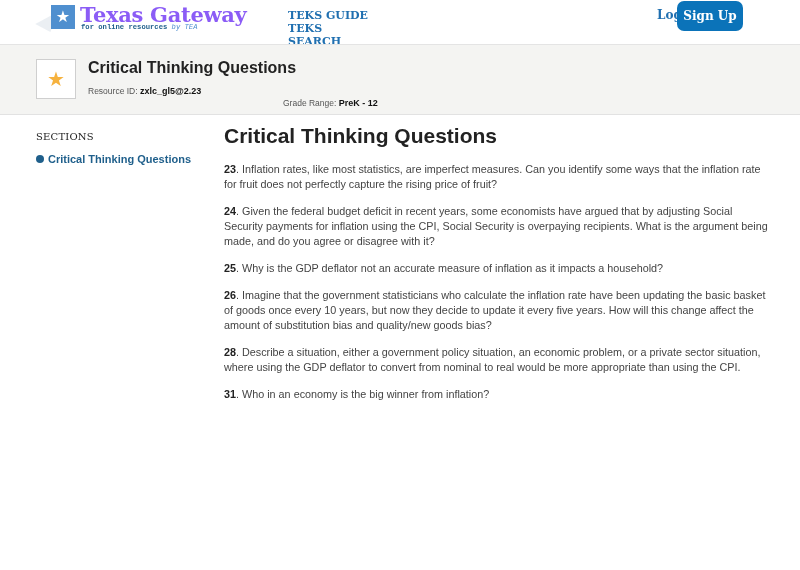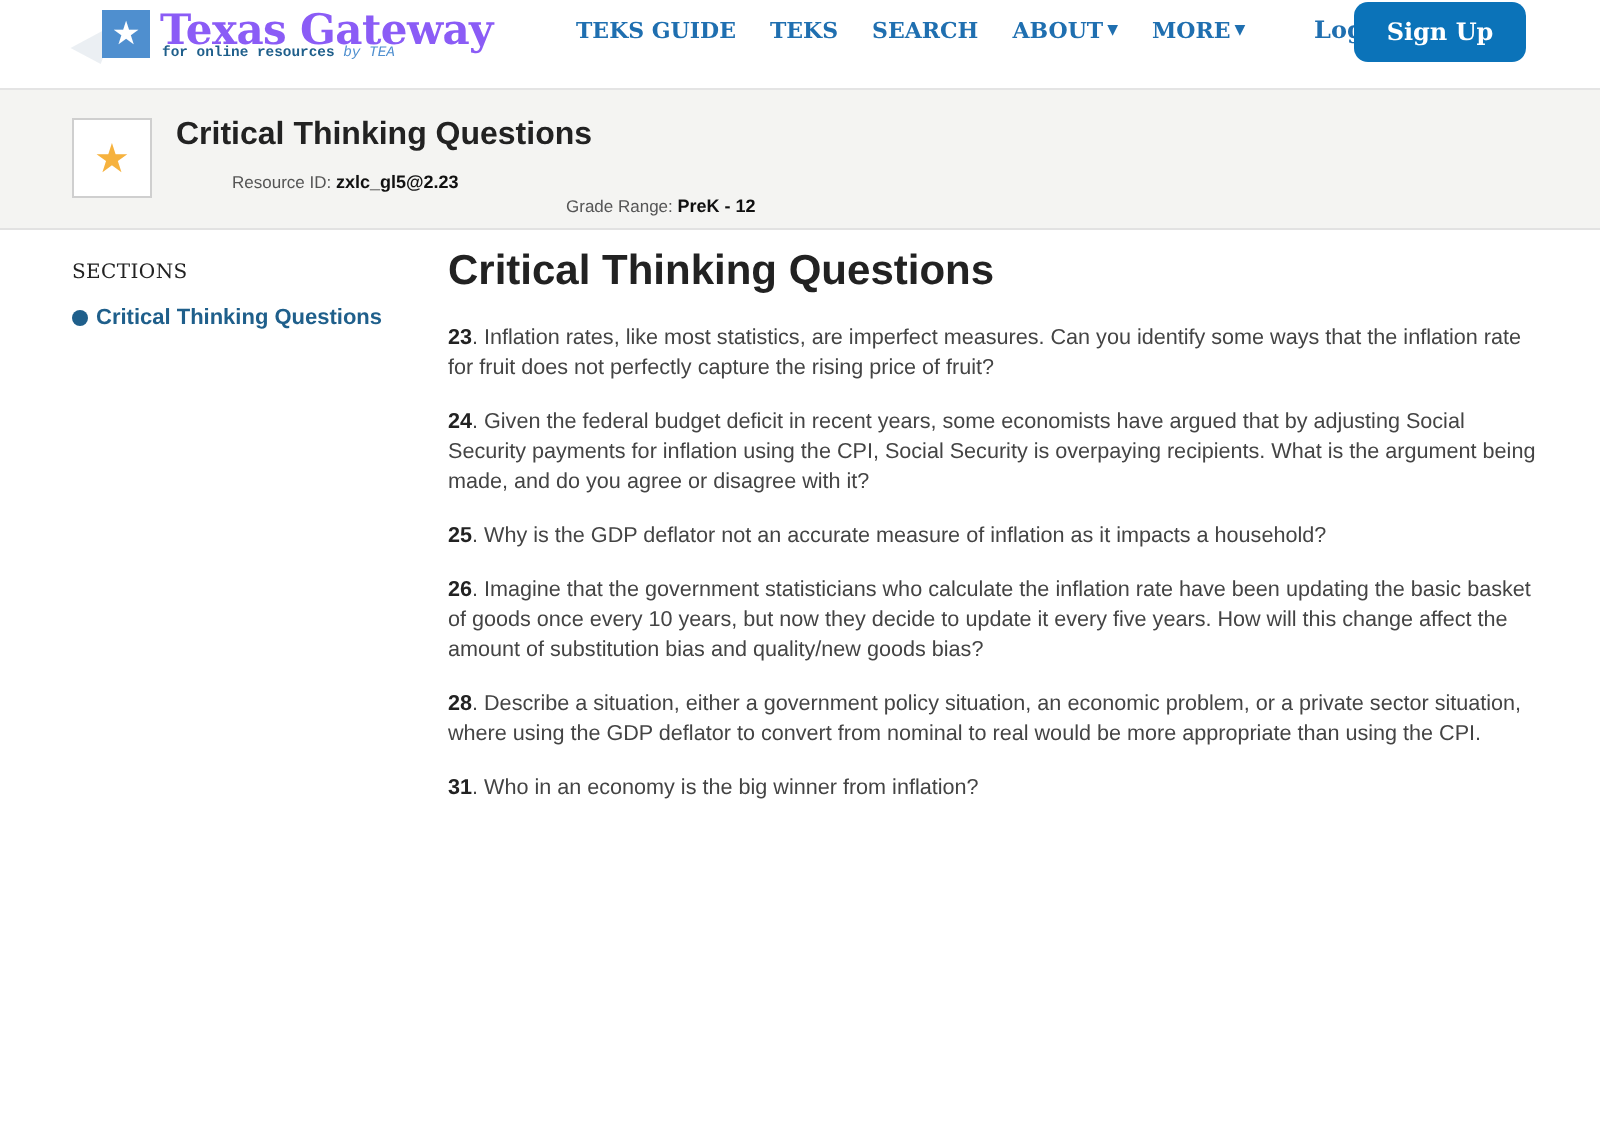--- a/index.html
+++ b/index.html
@@ -10,25 +10,25 @@
   .topnav { position: absolute; left: 0; top: 0; width: 800px; height: 44px; background: #fff; }
   .logo { position: absolute; left: 36px; top: 2px; height: 30px; }
   .logo-tail { position: absolute; left: 0; top: 10px; width: 0; height: 0;
     border-top: 12px solid transparent; border-right: 18px solid #e6ebf0; border-bottom: 8px solid transparent; transform: skewX(-20deg); opacity: .8; }
   .logo-box { position: absolute; left: 15px; top: 3px; width: 24px; height: 24px; background: #4f8fcf; display: flex; align-items: center; justify-content: center; }
   .logo-box span { color: #fff; font-size: 16px; line-height: 1; }
   .logo-title { position: absolute; left: 44px; top: 0px; font-family: "DejaVu Serif", serif; font-weight: bold; font-size: 21px; color: #8b5cf6; white-space: nowrap; letter-spacing: -0.3px; }
   .logo-sub { position: absolute; left: 45px; top: 21px; font-family: Liberation Mono, monospace; font-weight: bold; font-size: 7.2px; color: #1f5f8b; white-space: nowrap; }
   .logo-sub i { font-weight: normal; color: #4f8fcf; }
 
-  .nav-links { position: absolute; left: 288px; top: 9px; display: flex; gap: 0; }
+  .nav-links { position: absolute; left: 288px; top: 9px; display: flex; gap: 0; flex-direction: column; }
   .nav-link { font-family: "DejaVu Serif", serif; font-weight: bold; font-size: 11px; color: #1f6fb0; margin-right: 17px; white-space: nowrap; cursor: pointer; }
   .caret { font-size: 7px; margin-left: 2px; vertical-align: 2px; }
   .login { position: absolute; left: 617px; top: 8px; font-family: "DejaVu Serif", serif; font-weight: bold; font-size: 12px; color: #1f6fb0; cursor: pointer; margin-left: 40px; }
-  .signup { position: absolute; left: 677px; top: 1px; width: 86px; height: 30px; background: #0b73b9; border-radius: 7px; color: #fff;
+  .signup { position: absolute; left: 677px; top: 1px; width: 66px; height: 30px; background: #0b73b9; border-radius: 7px; color: #fff;
     font-family: "DejaVu Serif", serif; font-weight: bold; font-size: 12px; display: flex; align-items: center; justify-content: center; cursor: pointer; }
 
   
   .res-header { position: absolute; left: 0; top: 44px; width: 800px; height: 71px; background: #f4f4f2; border-top: 1px solid #e4e4e4; border-bottom: 1px solid #e2e2e2; }
   .res-icon { position: absolute; left: 36px; top: 14px; width: 40px; height: 40px; background: #fff; border: 1px solid #cfcfcf; display: flex; align-items: center; justify-content: center; }
   .res-icon span { color: #f6b23e; font-size: 20px; line-height: 1; }
   .res-title { position: absolute; left: 88px; top: 14px; font-family: "Liberation Sans", sans-serif; font-weight: bold; font-size: 16px; color: #222; white-space: nowrap; }
   .res-meta { position: absolute; top: 41px; font-family: "Liberation Sans", sans-serif; font-size: 8.5px; color: #555; white-space: nowrap; }
   .res-meta b { color: #111; font-size: 9px; }
 
@@ -67,21 +67,21 @@
 
   <span class="login">Log in</span>
   <div class="signup">Sign Up</div>
 </div>
 
 <div class="res-header">
   <div class="res-icon">
       <span>★</span>
     </div>
   <div class="res-title">Critical Thinking Questions</div>
-  <div class="res-meta" style="left:88px;margin-left:28px;"><span>Resource ID:</span> <b>zxlc_gl5@2.23</b></div>
+  <div class="res-meta" style="left:88px;"><span>Resource ID:</span> <b>zxlc_gl5@2.23</b></div>
   <div class="res-meta" style="left:283px;margin-top:12px;"><span>Grade Range:</span> <b>PreK - 12</b></div>
 </div>
 
 <div class="sidebar">
   <div class="side-head">SECTIONS</div>
   <div class="side-item">
     <span class="dot"></span>
     <span>Critical Thinking Questions</span>
   </div>
 </div>

